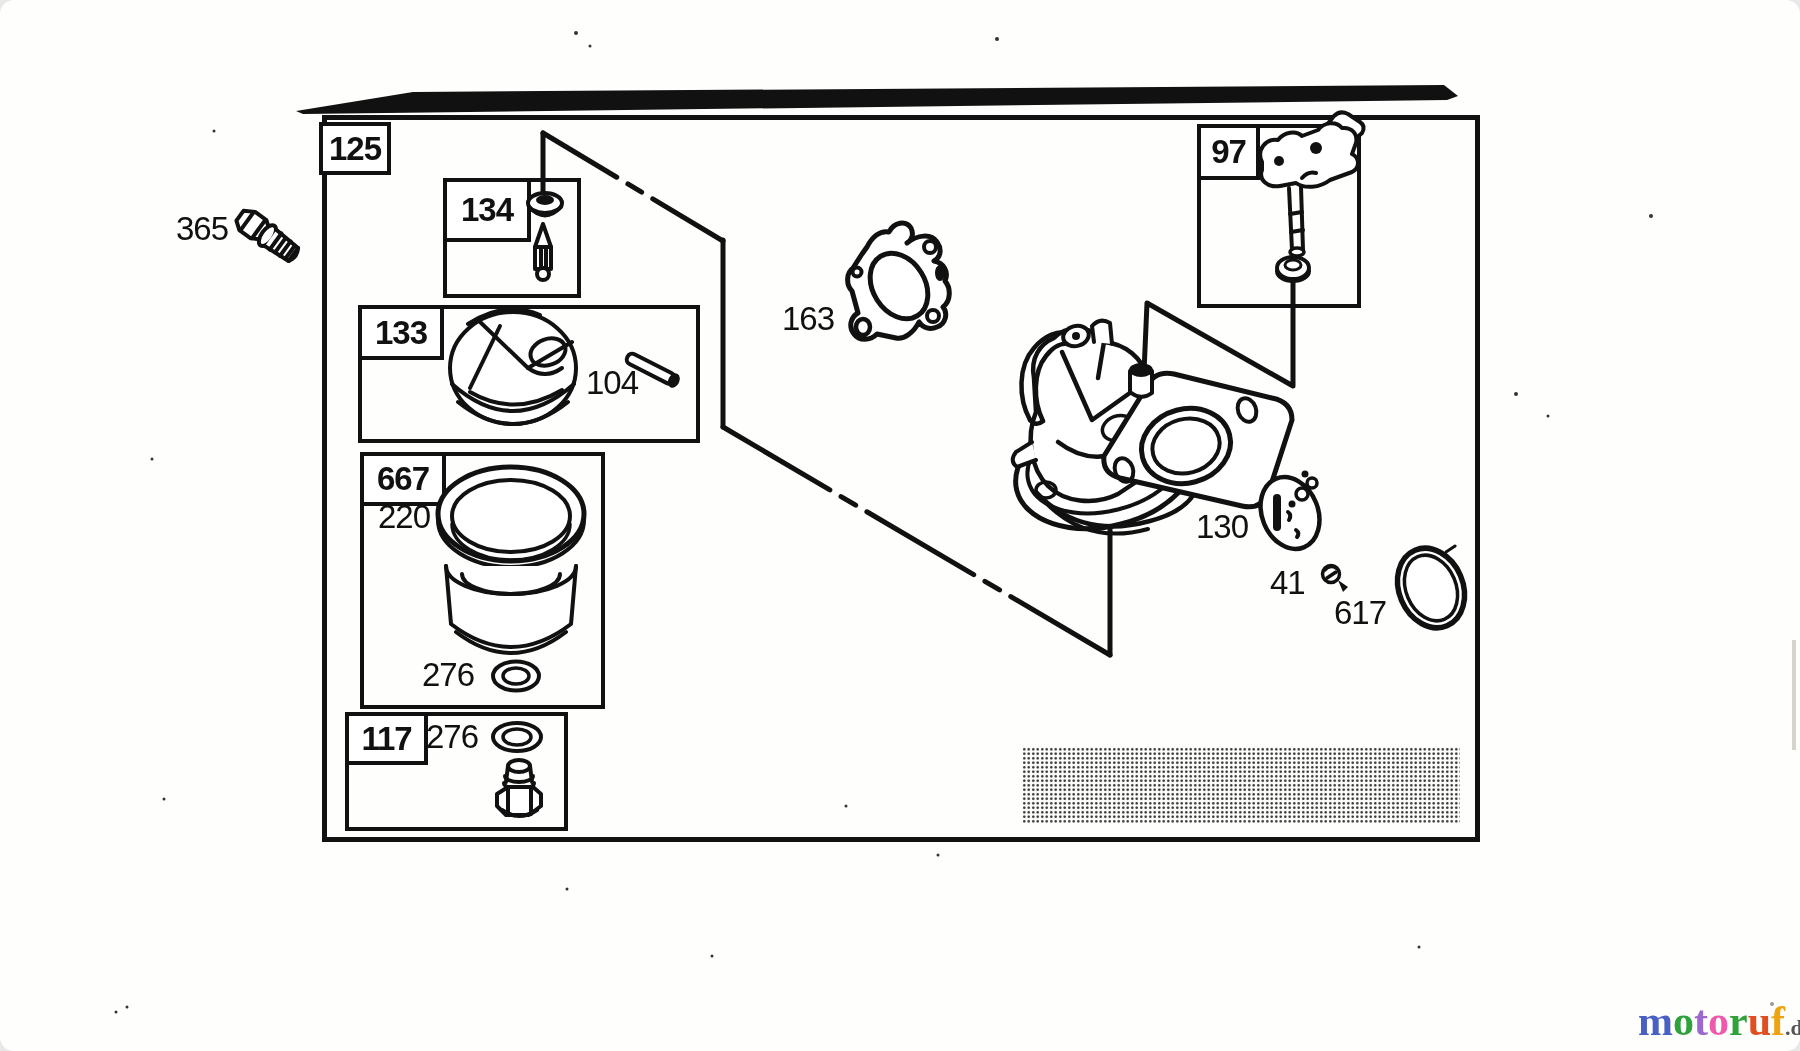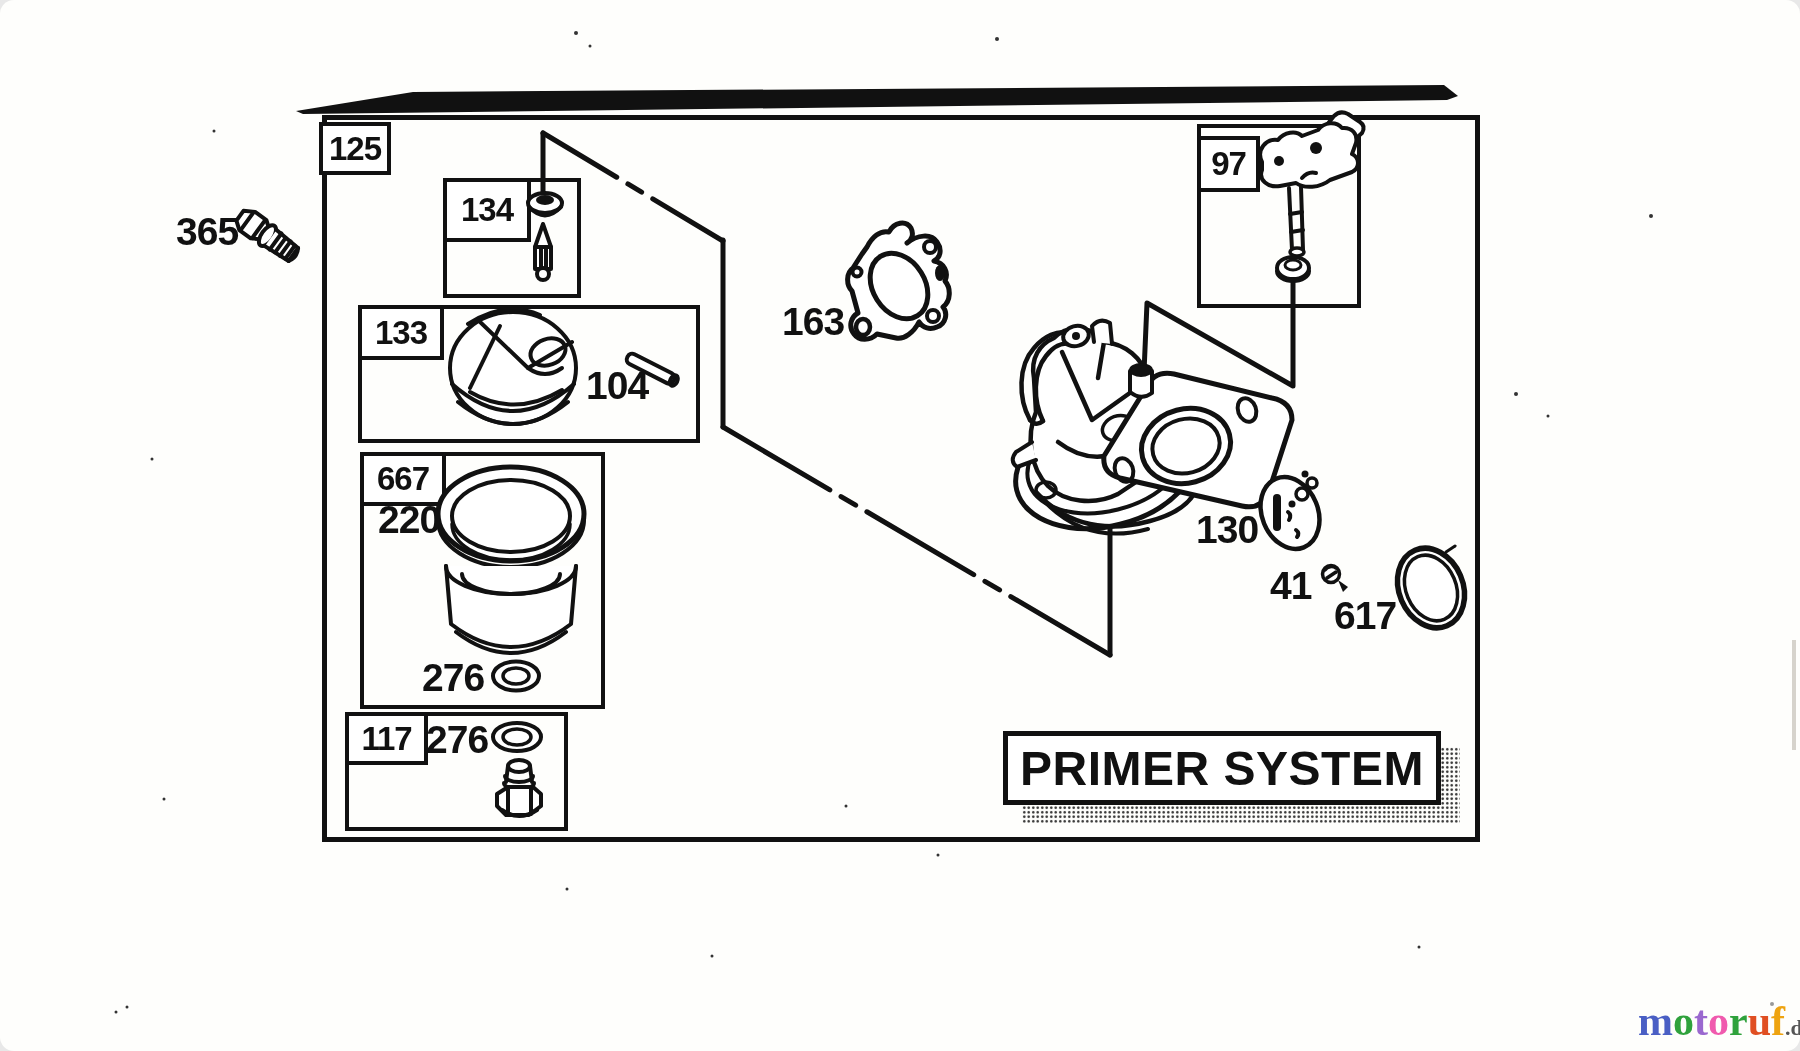--- a/index.html
+++ b/index.html
@@ -8,21 +8,21 @@
     overflow:hidden;font-family:"Liberation Sans", sans-serif;color:#111;border-radius:14px;
   }
   .gbox{position:absolute;border:4px solid #111;background:transparent;}
   .gbox.main{border-width:5px;}
   .lbox{
     position:absolute;border:4px solid #111;background:#fff;
     display:flex;align-items:center;justify-content:center;
     font-weight:700;font-size:33px;letter-spacing:-1px;
   }
   .flabel{
-    position:absolute;font-weight:700;font-size:39px;letter-spacing:-1px;
+    position:absolute;font-weight:400;font-size:33px;letter-spacing:-1px;
     line-height:1;white-space:nowrap;
   }
   #art{position:absolute;left:0;top:0;pointer-events:none;}
   
   .banner-shadow{
     position:absolute;left:1022px;top:747px;width:438px;height:76px;
     background-image:radial-gradient(#111 1.1px, transparent 1.4px);
     background-size:4.5px 4.5px;opacity:.85;
   }
   .banner-box{
@@ -60,21 +60,21 @@
     </div>
   <div class="lbox" style="left:358px;top:305px;width:78px;height:47px;">
     <span>133</span>
     </div>
   <div class="lbox" style="left:360px;top:452px;width:78px;height:46px;">
     <span>667</span>
     </div>
   <div class="lbox" style="left:345px;top:712px;width:75px;height:45px;">
     <span>117</span>
     </div>
-  <div class="lbox" style="left:1197px;top:136px;width:55px;height:48px;">
+  <div class="lbox" style="left:1197px;top:124px;width:55px;height:48px;">
     <span>97</span>
     </div>
 
   <svg id="art" width="1800" height="1051" viewBox="0 0 1800 1051">
     <g stroke="#111" fill="none" stroke-width="4" stroke-linejoin="round" stroke-linecap="round">
 
       <polygon points="296,111 413,92 1444,85 1458,96 1447,100 303,114" fill="#111" stroke="none"></polygon>
 
       <g stroke-width="5">
         <path d="M543,194 L543,133"></path>
@@ -266,22 +266,19 @@
   <div class="flabel" style="left:586px;top:366px;">104</div>
   <div class="flabel" style="left:378px;top:500px;">220</div>
   <div class="flabel" style="left:422px;top:658px;">276</div>
   <div class="flabel" style="left:426px;top:720px;">276</div>
   <div class="flabel" style="left:782px;top:302px;">163</div>
   <div class="flabel" style="left:1196px;top:510px;">130</div>
   <div class="flabel" style="left:1270px;top:566px;">41</div>
   <div class="flabel" style="left:1334px;top:596px;">617</div>
 
   <div class="banner-shadow"></div>
-  <div class="banner-box">
-    <span class="banner-text">PRIMER SYSTEM</span>
-  </div>
 
   <div class="watermark">
     <span style="color: rgb(74, 95, 196);">m</span><span style="color: rgb(47, 162, 60);">o</span><span style="color: rgb(154, 104, 207);">t</span><span style="color: rgb(240, 90, 174);">o</span><span style="color: rgb(47, 162, 60);">r</span><span style="color: rgb(224, 79, 34);">u</span><span style="color: rgb(238, 163, 16);">f</span><span class="suffix" style="color: rgb(85, 85, 85);">.de</span>
   </div>
 
   <div class="edge-smudge"></div>
 </div>
 
 </body></html>

